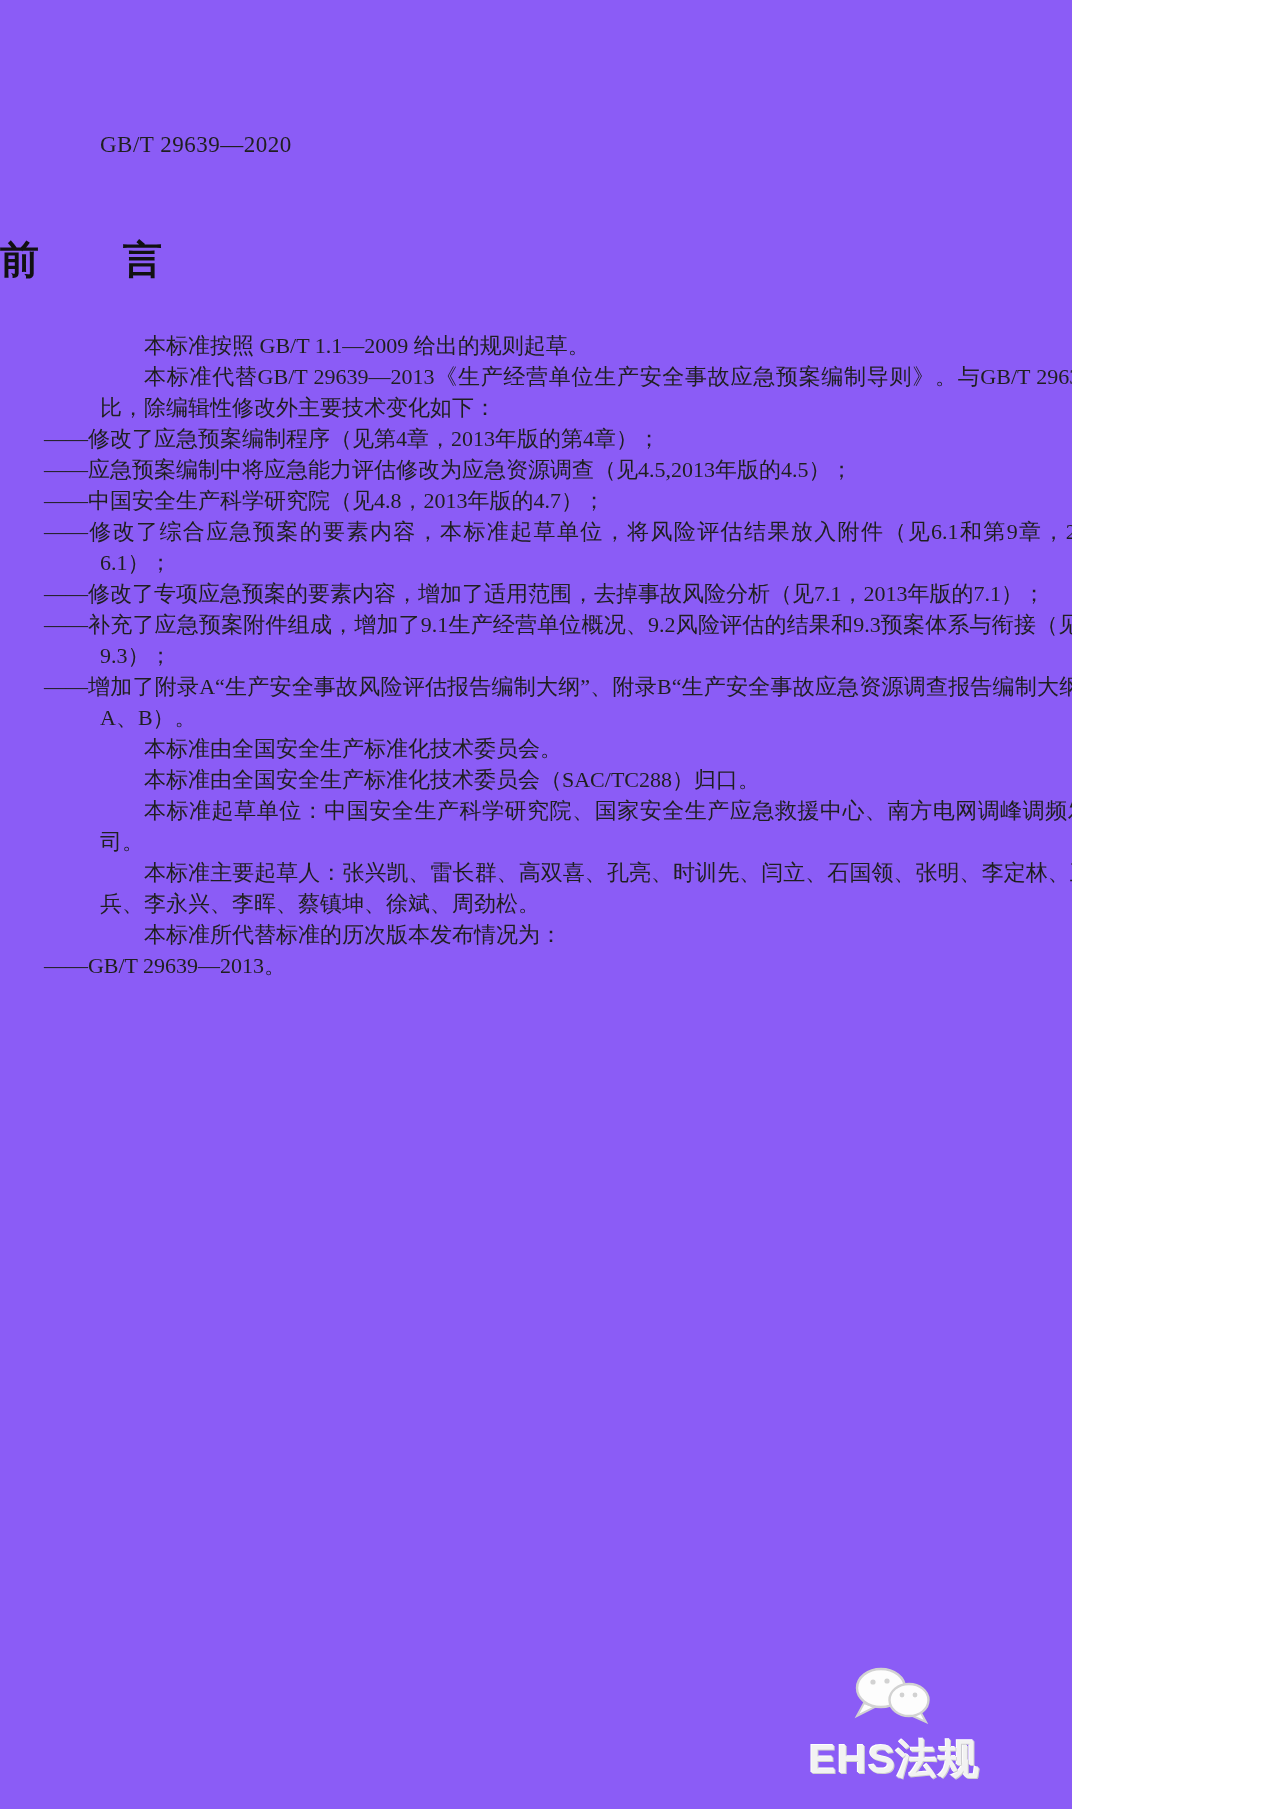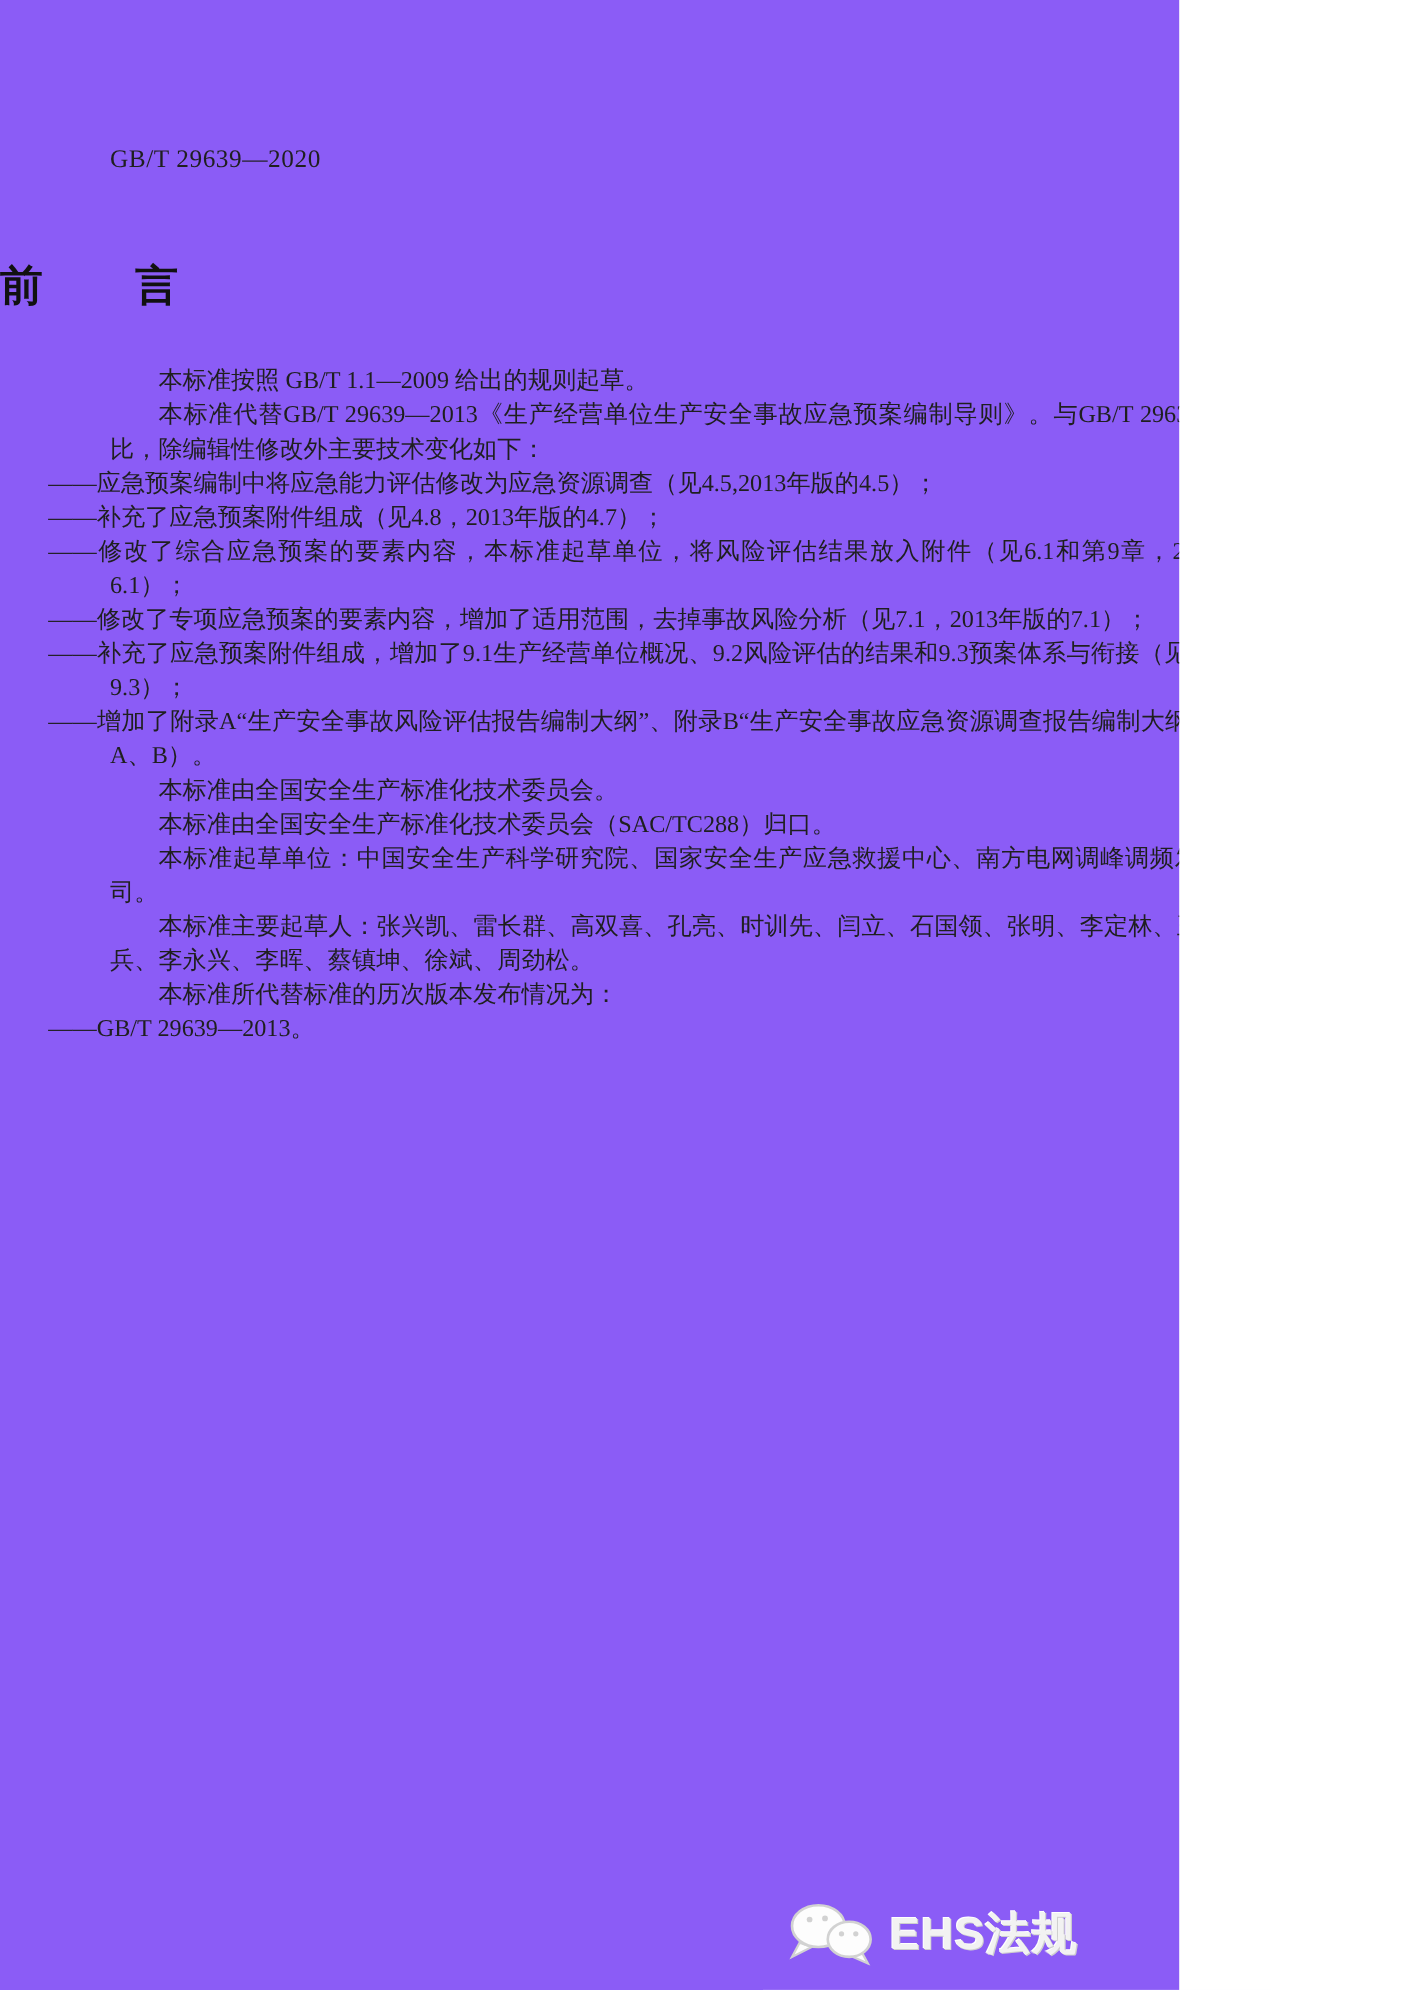--- a/index.html
+++ b/index.html
@@ -57,20 +57,21 @@
     padding-left: 4.55em;
     text-indent: -2.55em;
   }
   .watermark {
     position: absolute;
     right: 92px;
     bottom: 22px;
     display: flex;
     align-items: center;
     gap: 8px;
+    flex-direction: column;
   }
   .watermark-label {
     font-family: "Liberation Sans", "DejaVu Sans", sans-serif;
     font-size: 41px;
     font-weight: bold;
     color: #f2f2f2;
     text-shadow: 1px 1px 0 #cfcfcf, -1px -1px 0 #ffffff;
     letter-spacing: 1px;
     white-space: nowrap;
   }
@@ -83,22 +84,23 @@
 
 <div class="page">
 
   <div class="doc-number">GB/T 29639—2020</div>
 
   <div class="page-title">前　　言</div>
 
   <div class="content">
     <p class="para">本标准按照 GB/T 1.1—2009 给出的规则起草。</p>
     <p class="para">本标准代替GB/T 29639—2013《生产经营单位生产安全事故应急预案编制导则》。与GB/T 29639—2013相比，除编辑性修改外主要技术变化如下：</p>
+    <p class="bullet">——修改了应急预案编制程序（见第4章，2013年版的第4章）；</p>
     <p class="bullet">——应急预案编制中将应急能力评估修改为应急资源调查（见4.5,2013年版的4.5）；</p>
-    <p class="bullet">——补充了应急预案附件组成（见4.8，2013年版的4.7）；</p>
+    <p class="bullet">——中国安全生产科学研究院（见4.8，2013年版的4.7）；</p>
     <p class="bullet">——修改了综合应急预案的要素内容，本标准起草单位，将风险评估结果放入附件（见6.1和第9章，2013年版的6.1）；</p>
     <p class="bullet">——修改了专项应急预案的要素内容，增加了适用范围，去掉事故风险分析（见7.1，2013年版的7.1）；</p>
     <p class="bullet">——补充了应急预案附件组成，增加了9.1生产经营单位概况、9.2风险评估的结果和9.3预案体系与衔接（见9.1、9.2、9.3）；</p>
     <p class="bullet">——增加了附录A“生产安全事故风险评估报告编制大纲”、附录B“生产安全事故应急资源调查报告编制大纲”（见附录A、B）。</p>
     <p class="para">本标准由全国安全生产标准化技术委员会。</p>
     <p class="para">本标准由全国安全生产标准化技术委员会（SAC/TC288）归口。</p>
     <p class="para">本标准起草单位：中国安全生产科学研究院、国家安全生产应急救援中心、南方电网调峰调频发电有限公司。</p>
     <p class="para">本标准主要起草人：张兴凯、雷长群、高双喜、孔亮、时训先、闫立、石国领、张明、李定林、王文靖、陈兵、李永兴、李晖、蔡镇坤、徐斌、周劲松。</p>
     <p class="para">本标准所代替标准的历次版本发布情况为：</p>
     <p class="bullet">——GB/T 29639—2013。</p>

